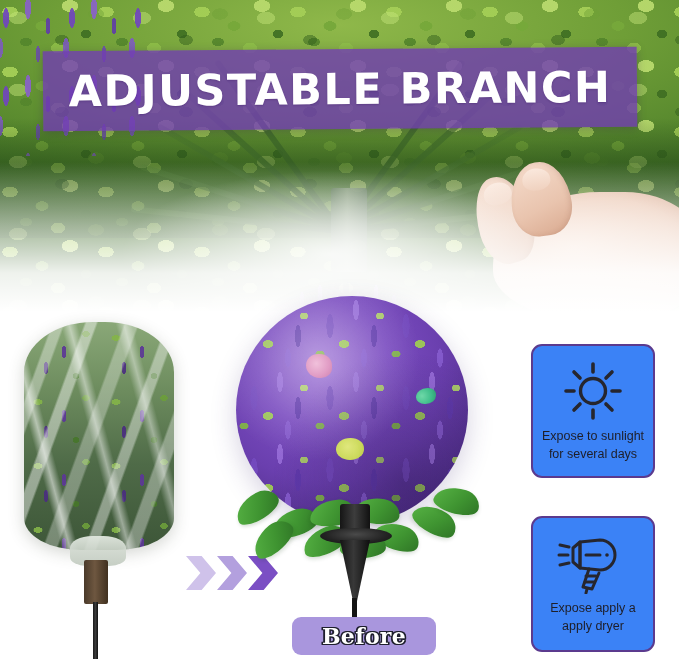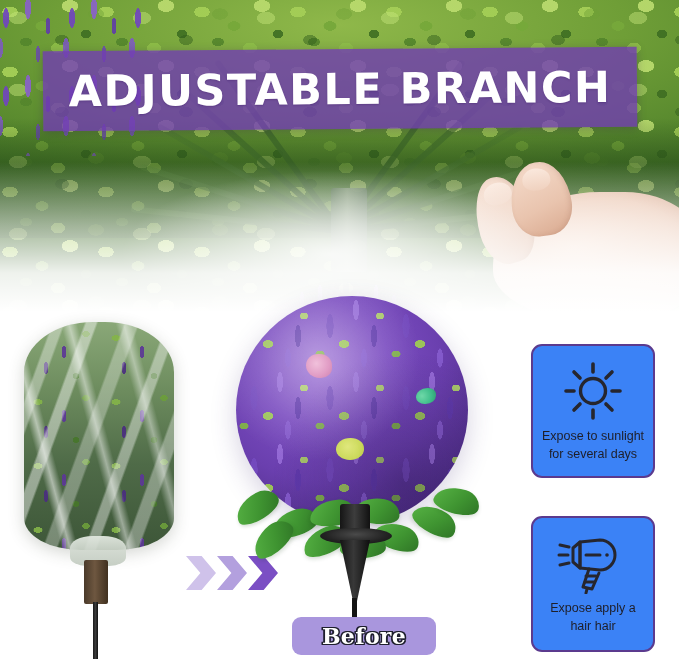--- a/index.html
+++ b/index.html
@@ -454,17 +454,17 @@
           <line x1="29" y1="50" x2="38" y2="50"></line>
           <line x1="31" y1="57" x2="30" y2="61"></line>
           <line x1="4" y1="13" x2="13" y2="15"></line>
           <line x1="3" y1="23" x2="12" y2="23"></line>
           <line x1="4" y1="33" x2="13" y2="31"></line>
         </g>
       </svg>
     </div>
     <div class="tip-text">
       <div>Expose apply a</div>
-      <div>hair hair</div>
+      <div>apply dryer</div>
     </div>
   </div>
 
 </div>
 
 </body></html>

